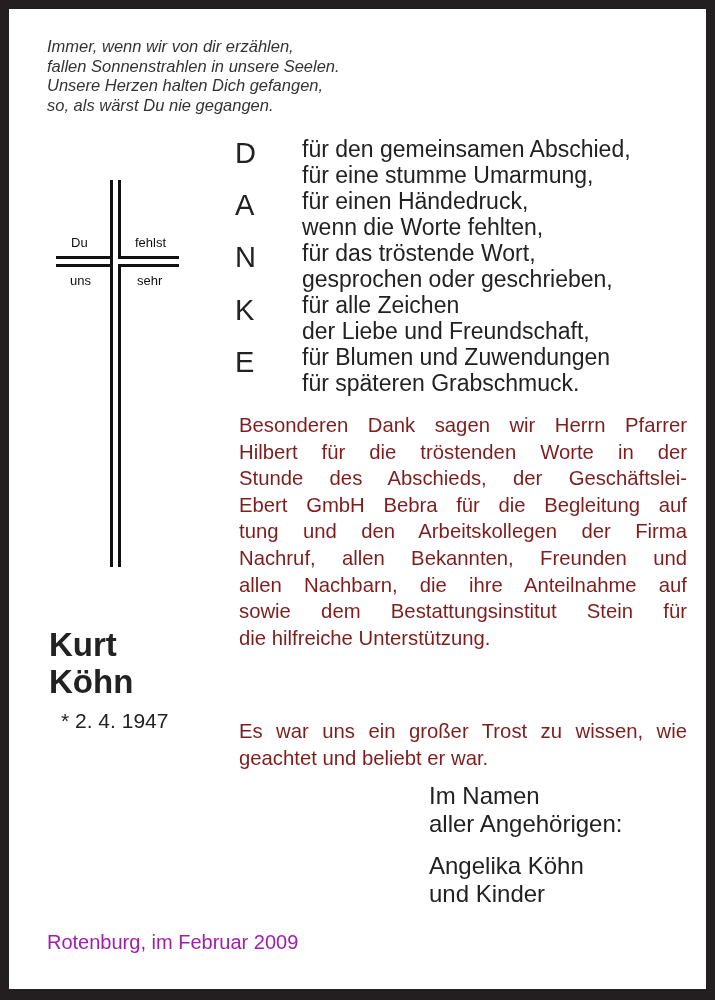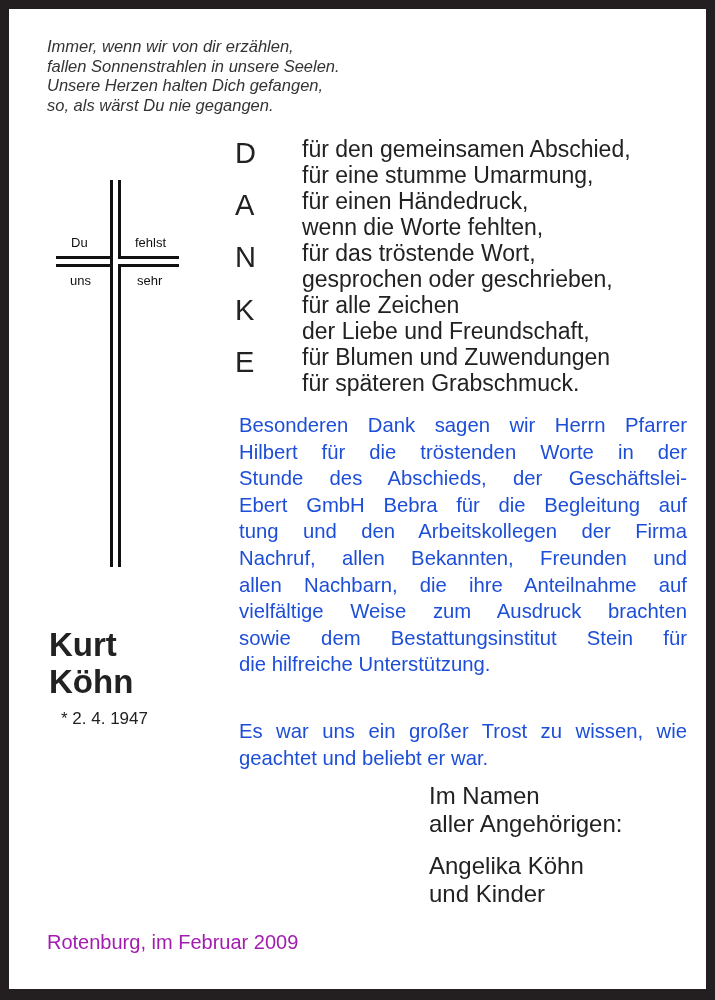--- a/index.html
+++ b/index.html
@@ -14,27 +14,27 @@
     .motto {
       left: 38px; top: 28px; font-style: italic; font-size: 16.5px; line-height: 19.5px; color: #333;
     }
     .motto div { white-space: nowrap; }
     
     .vline { position: absolute; background: #111; width: 3px; }
     .hline { position: absolute; background: #111; height: 3px; }
     .cross-word { position: absolute; font-size: 13px; color: #111; }
     
     .name { position: absolute; left: 40px; width: 140px; font-weight: bold; font-size: 33px; line-height: 37px; color: #222; }
-    .date { position: absolute; font-size: 17px; color: #222; }
+    .date { position: absolute; font-size: 21px; color: #222; }
     
     .letter { position: absolute; left: 226px; font-size: 29px; color: #222; line-height: 29px; }
     .dline { position: absolute; left: 258px; font-size: 23px; line-height: 26px; color: #222; white-space: nowrap; margin-left: 35px; }
     .para {
       position: absolute; left: 230px; width: 448px; font-size: 20.3px; line-height: 26.6px;
-      text-align: justify; color: #1d4ed8;
+      text-align: justify; color: #7f1d1d;
     }
     .para .ln { display: block; text-align: justify; text-align-last: justify; height: 26.6px; }
     .para .ln.last { text-align-last: left; }
     .sig { position: absolute; left: 420px; font-size: 24px; line-height: 28px; color: #222; white-space: nowrap; }
     .place { position: absolute; left: 38px; top: 922px; font-size: 20px; color: #a21caf; white-space: nowrap; }
   </style>
 </head>
 <body>
 
 <div class="page">
@@ -85,21 +85,20 @@
   </div>
 
   <div class="para" style="top:403px;">
     <span class="ln">Besonderen Dank sagen wir Herrn Pfarrer</span>
     <span class="ln">Hilbert für die tröstenden Worte in der</span>
     <span class="ln">Stunde des Abschieds, der Geschäftslei-</span>
     <span class="ln">Ebert GmbH Bebra für die Begleitung auf</span>
     <span class="ln">tung und den Arbeitskollegen der Firma</span>
     <span class="ln">Nachruf, allen Bekannten, Freunden und</span>
     <span class="ln">allen Nachbarn, die ihre Anteilnahme auf</span>
-    <span class="ln">vielfältige Weise zum Ausdruck brachten</span>
     <span class="ln">sowie dem Bestattungsinstitut Stein für</span>
     <span class="ln last">die hilfreiche Unterstützung.</span>
   </div>
 
   <div class="para" style="top:709px;">
     <span class="ln">Es war uns ein großer Trost zu wissen, wie</span>
     <span class="ln last">geachtet und beliebt er war.</span>
   </div>
 
   <div class="sig" style="top:773px;">

